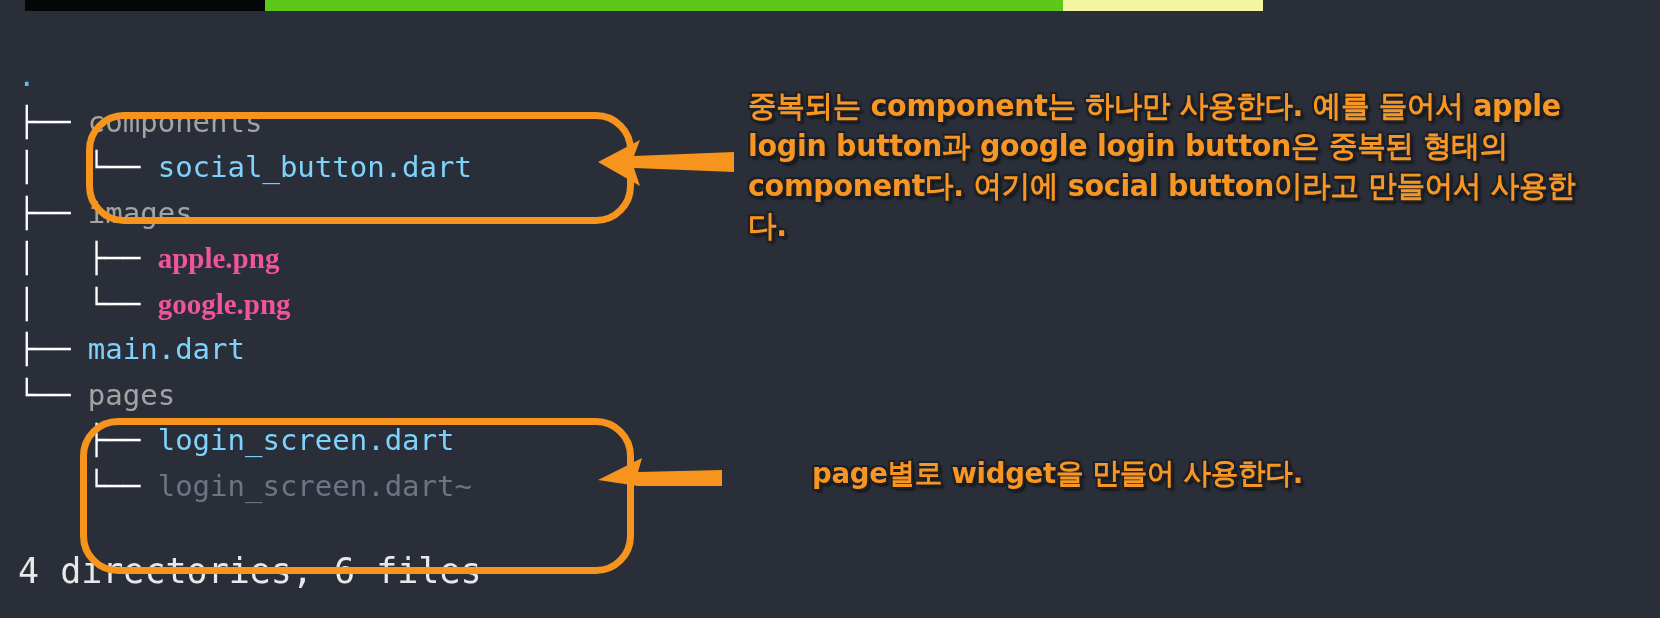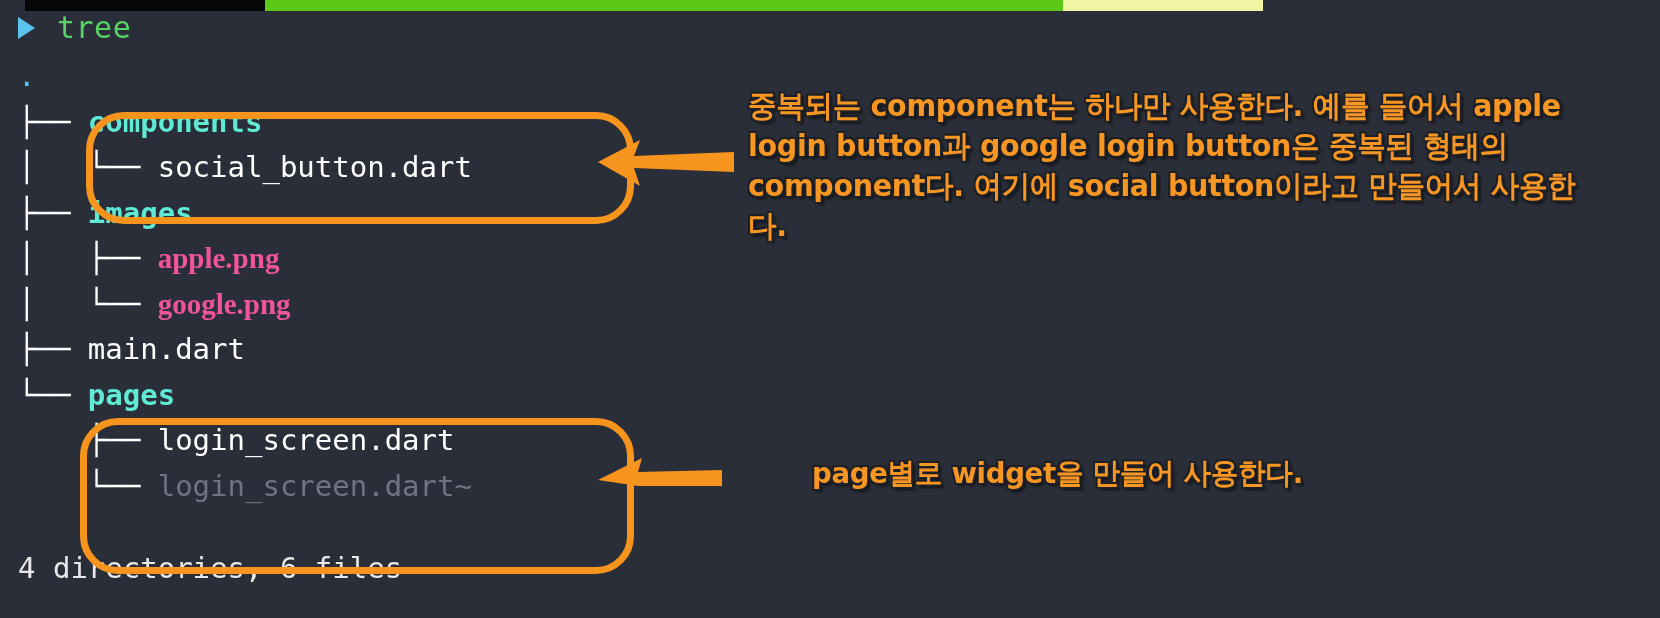--- a/index.html
+++ b/index.html
@@ -65,32 +65,32 @@
     position: absolute;
     left: 18px;
     top: 54px;
     color: #e6e6e6;
     font-size: 29px;
     line-height: 45.5px;
     white-space: pre;
   }
   #tree-block .row { display: block; height: 45.5px; }
   .tg { color: #ffffff; }                 
-  .dir { color: #5eead4; font-weight: bold; }
+  .dir { color: #a3a3a3; font-weight: normal; }
   .img { color: #f0549a; font-weight: bold; font-family: Liberation Serif, serif; }
-  .file { color: #ffffff; }
+  .file { color: #7dd3fc; }
   .bak  { color: #6e7481; margin-top: 44px; }
   .dot  { color: #4fc3f7; }
 
   #summary {
     position: absolute;
     left: 18px;
     top: 551px;
     color: #e8e8e8;
-    font-size: 29px;
+    font-size: 35px;
     white-space: pre;
   }
 
   
   #overlay {
     position: absolute;
     top: 0; left: 0;
     width: 1660px; height: 618px;
     pointer-events: none;
     margin-top: 32px;
@@ -144,24 +144,20 @@
 <body>
 
 <div id="progressbar">
   <div class="pb-seg pb-black"></div>
   <div class="pb-seg pb-green"></div>
   <div class="pb-seg pb-yellow"></div>
 </div>
 
 <div id="terminal">
 
-  <div class="prompt-line">
-    <span class="prompt-arrow"></span>
-    <span class="cmd-text">tree</span>
-  </div>
 
   <div id="tree-block"><span class="row"><span class="dot">.</span></span><span class="row"><span class="tg">├── </span><span class="dir">components</span></span><span class="row"><span class="tg">│   └── </span><span class="file">social_button.dart</span></span><span class="row"><span class="tg">├── </span><span class="dir">images</span></span><span class="row"><span class="tg">│   ├── </span><span class="img">apple.png</span></span><span class="row"><span class="tg">│   └── </span><span class="img">google.png</span></span><span class="row"><span class="tg">├── </span><span class="file">main.dart</span></span><span class="row"><span class="tg">└── </span><span class="dir">pages</span></span><span class="row"><span class="tg">    ├── </span><span class="file">login_screen.dart</span></span><span class="row"><span class="tg">    └── </span><span class="bak">login_screen.dart~</span></span></div>
 
   <div id="summary">4 directories, 6 files</div>
 </div>
 
 <div id="overlay">
 
   <div class="hl-box" id="hl-components"></div>
   <div class="hl-box" id="hl-pages"></div>

